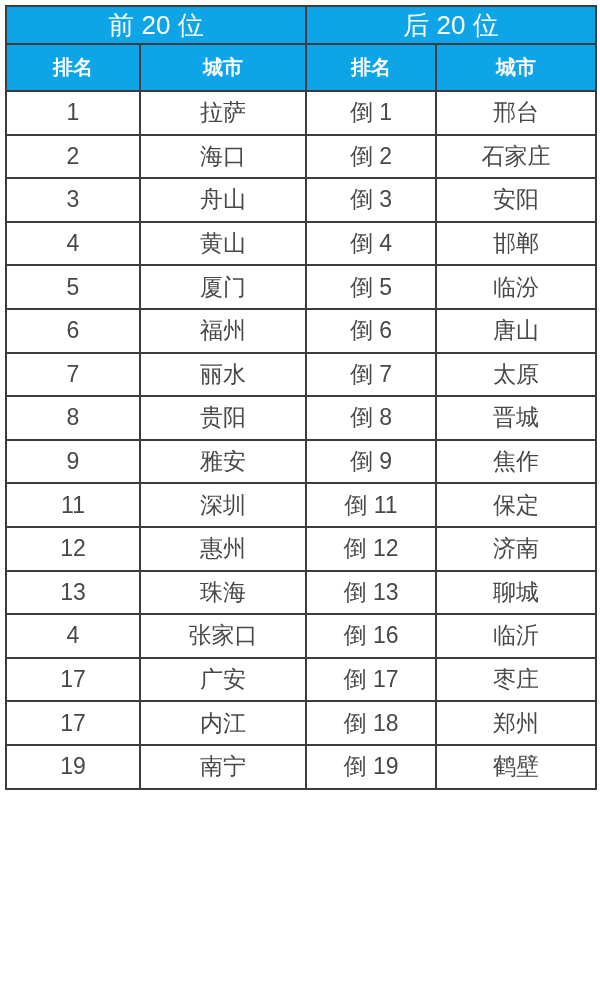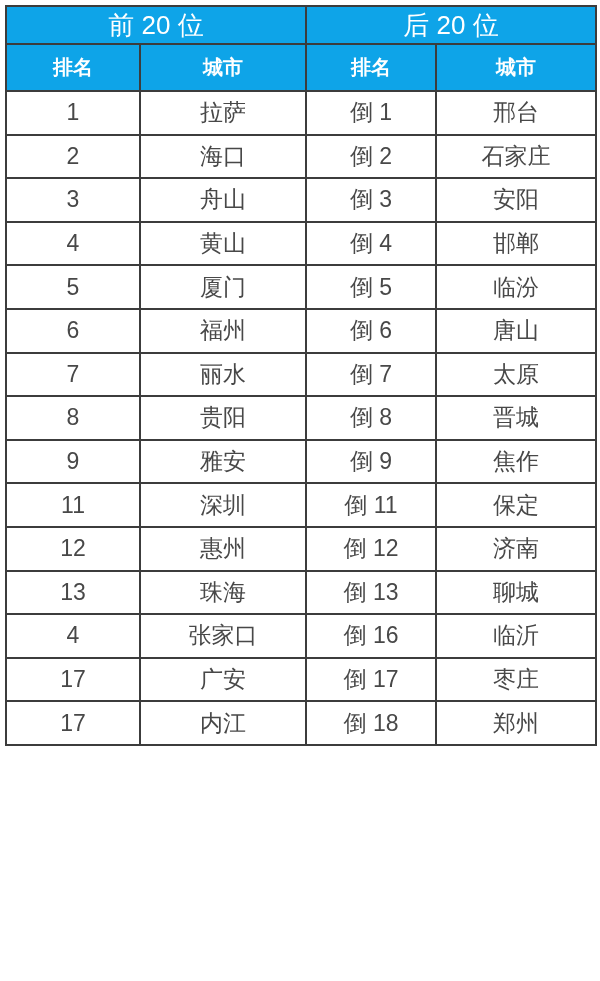--- a/index.html
+++ b/index.html
@@ -164,15 +164,21 @@
           <td>广安</td>
           <td>倒 17</td>
           <td>枣庄</td>
         </tr>
         <tr>
           <td>17</td>
           <td>内江</td>
           <td>倒 18</td>
           <td>郑州</td>
         </tr>
+        <tr>
+          <td>19</td>
+          <td>南宁</td>
+          <td>倒 19</td>
+          <td>鹤壁</td>
+        </tr>
       </tbody>
   </table>
 </div>
 
 </body></html>

